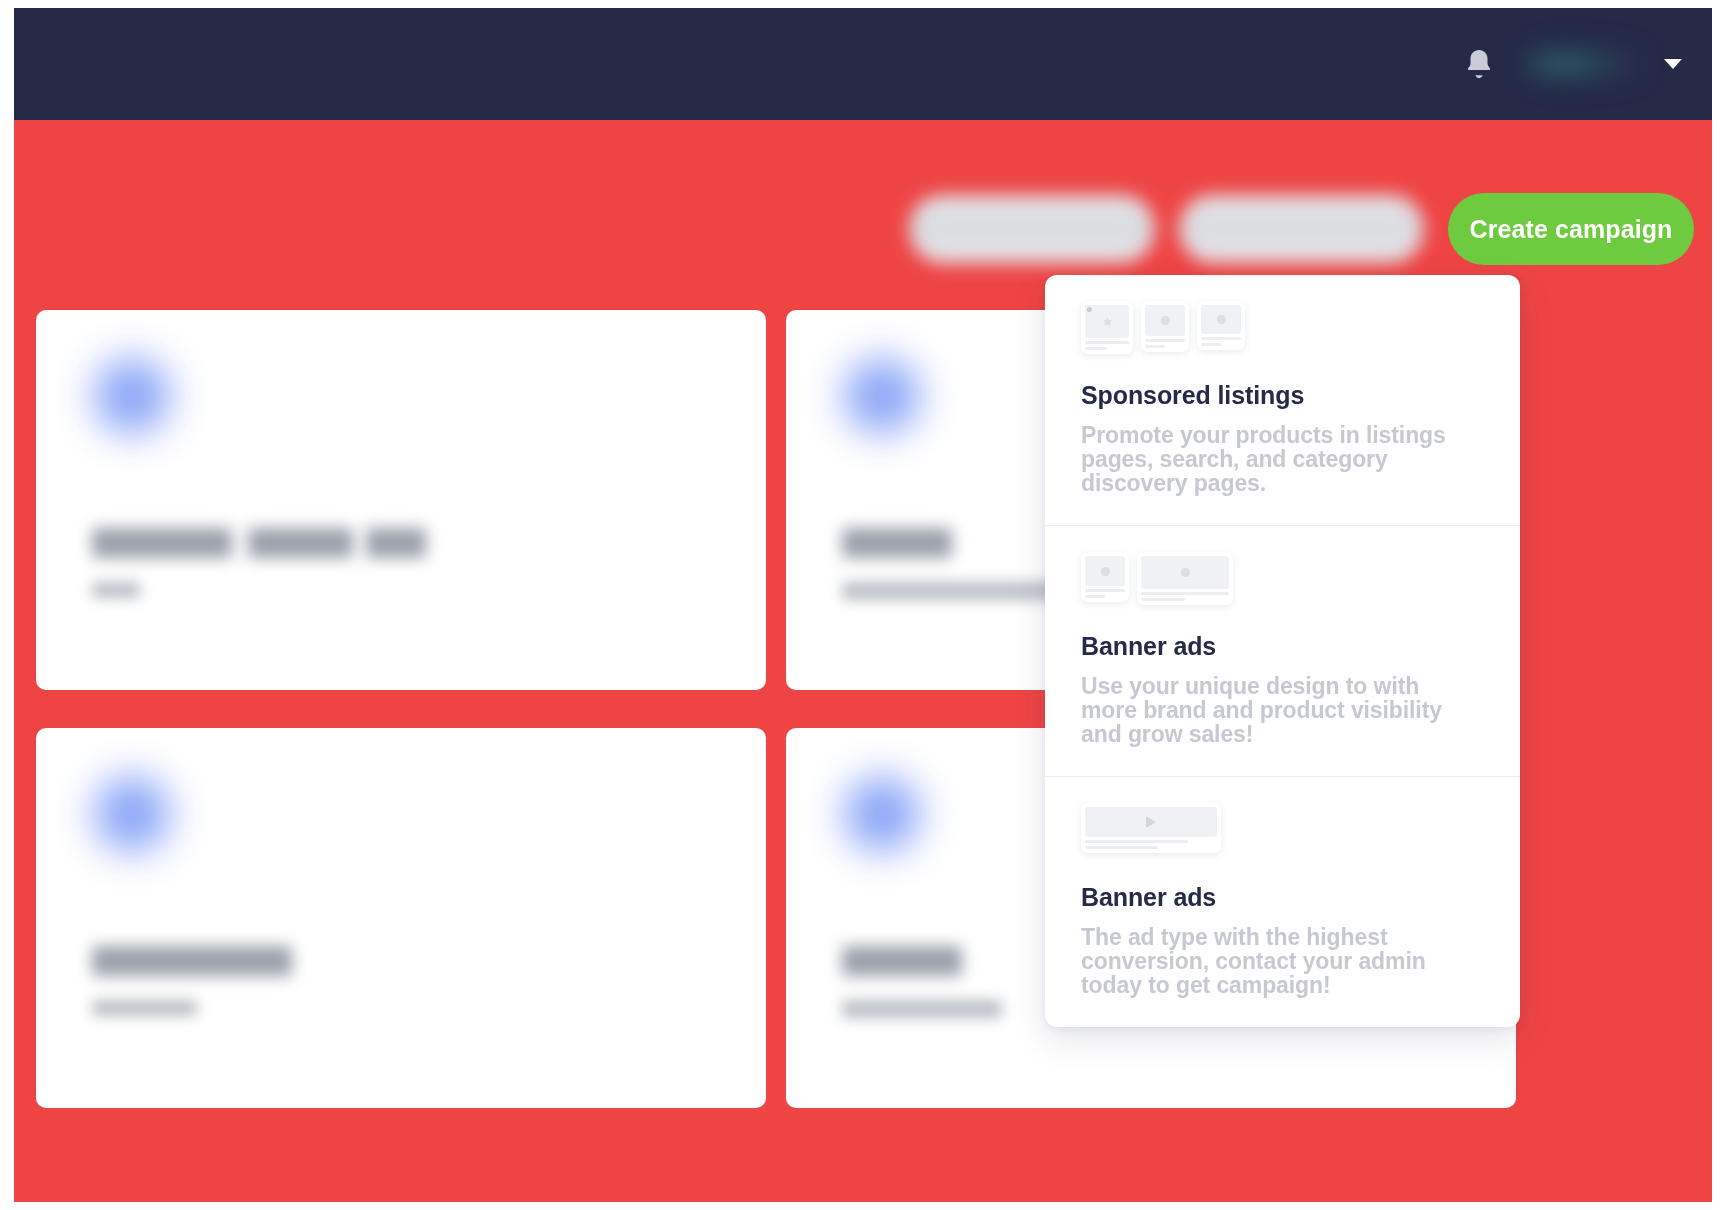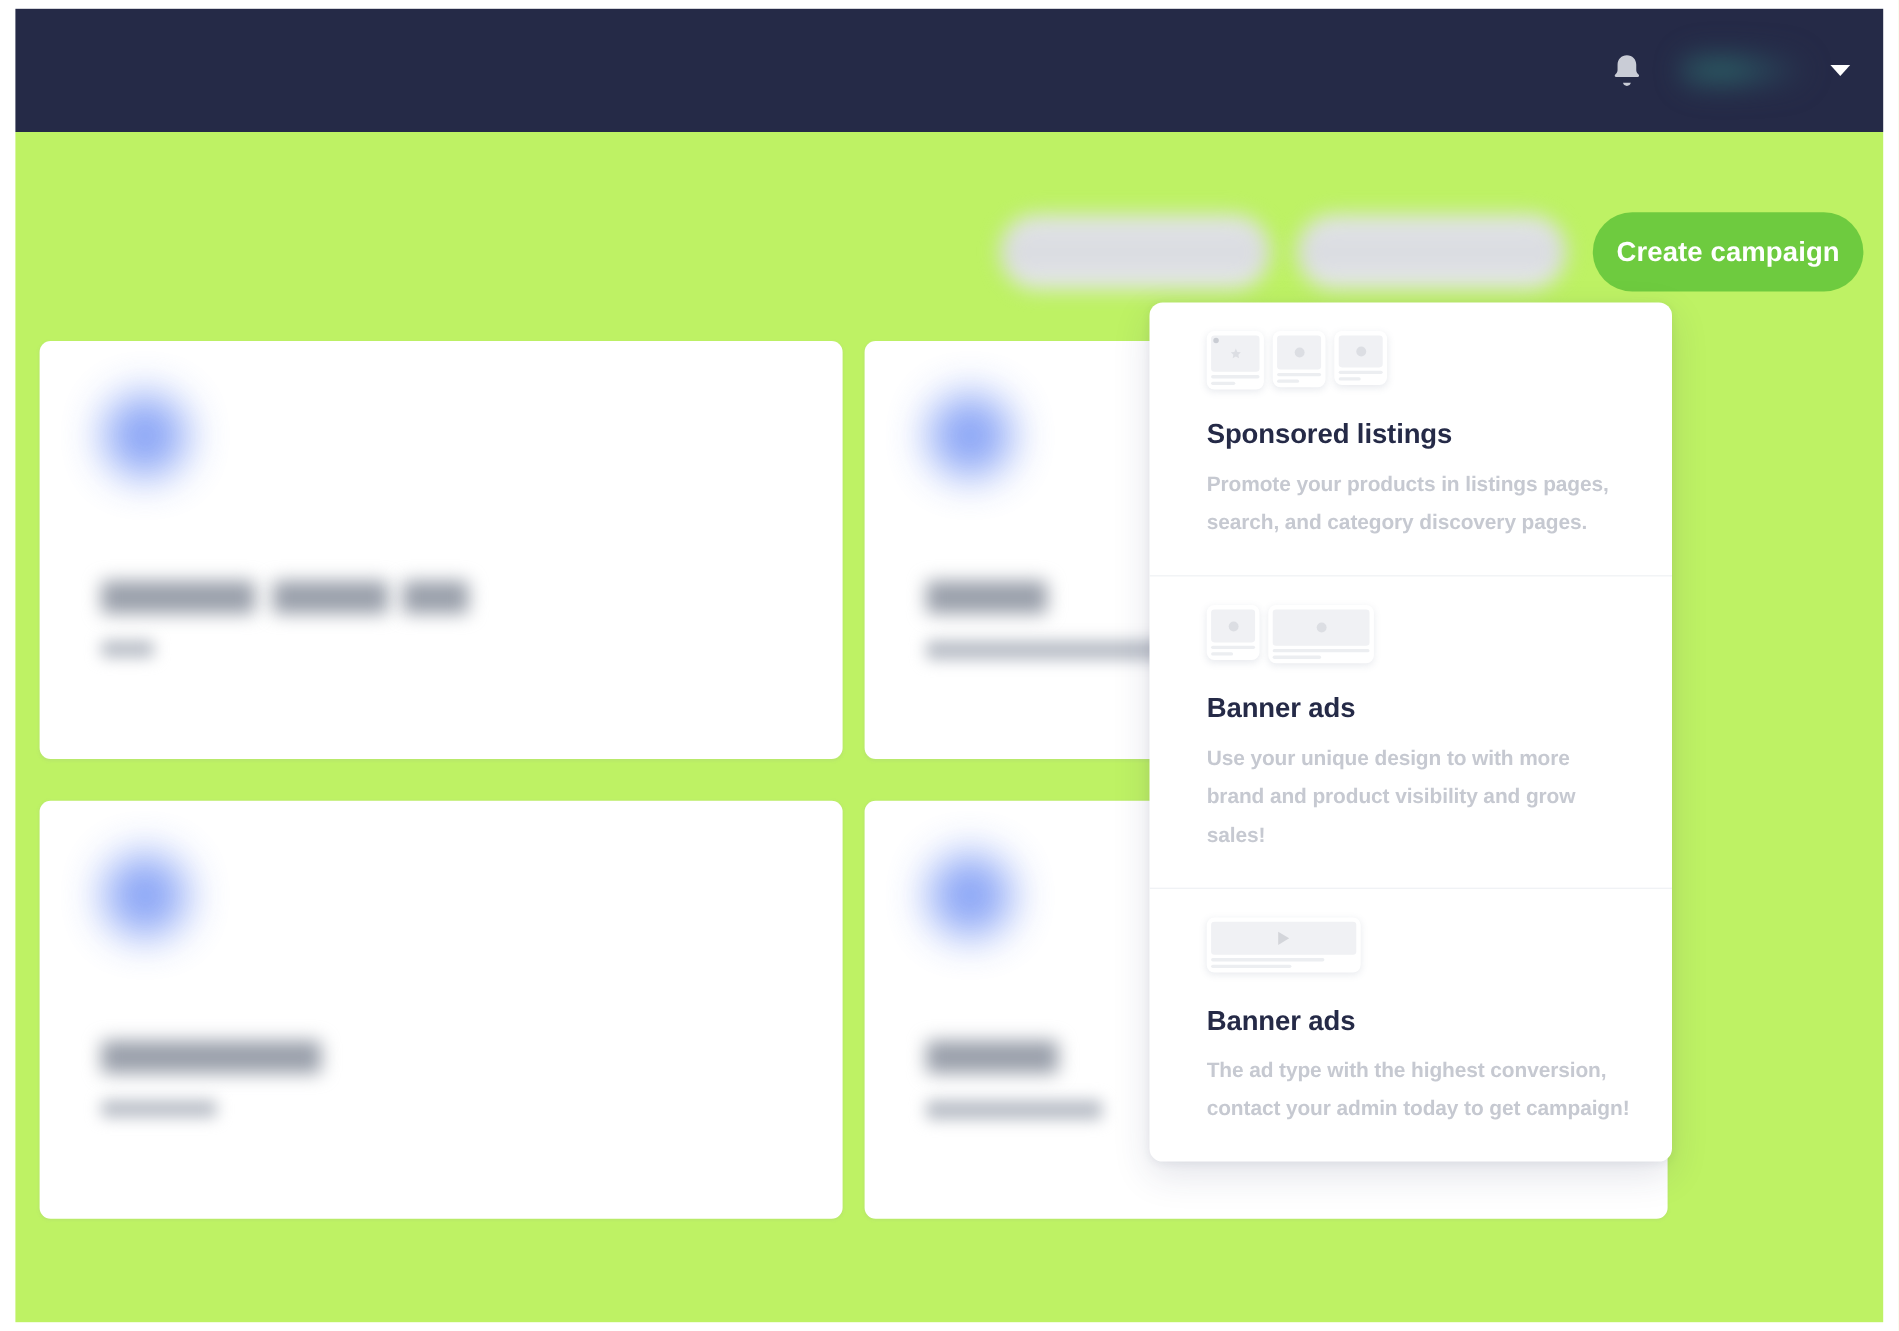--- a/index.html
+++ b/index.html
@@ -36,21 +36,21 @@
     border-left: 9px solid transparent;
     border-right: 9px solid transparent;
     border-top: 10px solid #ffffff;
     margin-right: 14px;
   }
 
   
   .page {
     position: absolute; left: 14px; top: 120px;
     width: 1698px; height: 1082px;
-    background: #bef264;
+    background: #ef4444;
     overflow: hidden;
   }
 
   
   .action-row {
     position: absolute; right: 18px; top: 73px;
     display: flex; align-items: center; gap: 24px;
   }
   .pill-blur {
     width: 246px; height: 68px; border-radius: 34px;
@@ -96,21 +96,21 @@
   .dropdown {
     position: absolute;
     left: 1031px; top: 155px;
     width: 475px;
     background: #ffffff;
     border-radius: 12px;
     box-shadow: 0 12px 34px rgba(40,50,90,.13), 0 2px 8px rgba(40,50,90,.07);
     overflow: hidden;
     z-index: 40;
   }
-  .dd-item { padding: 26px 36px 30px 52px; cursor: pointer; }
+  .dd-item { padding: 26px 36px 30px 36px; cursor: pointer; }
   .dd-item + .dd-item { border-top: 1px solid #edeff3; }
   .dd-thumbs { display: flex; align-items: flex-start; gap: 8px; height: 58px; margin-bottom: 22px; }
   .thumb {
     background: #ffffff;
     border-radius: 7px;
     box-shadow: 0 2px 7px rgba(120,130,155,.16);
     padding: 4px;
     display: flex; flex-direction: column; gap: 3px;
   }
   .thumb .img {
@@ -132,21 +132,21 @@
     position: absolute; left: 6px; top: 6px;
     width: 5px; height: 5px; border-radius: 50%;
     background: #c9ccd3;
   }
   .dd-title {
     font-size: 25px; font-weight: bold;
     color: #252a47; letter-spacing: -.1px;
     margin-bottom: 13px;
   }
   .dd-desc {
-    font-size: 19px; line-height: 35px;
+    font-size: 23px; line-height: 24px;
     color: #c6c9d1; font-weight: bold;
     letter-spacing: -.1px;
     max-width: 400px;
   }
 </style>
 </head>
 <body>
 
 <div id="app">
 

